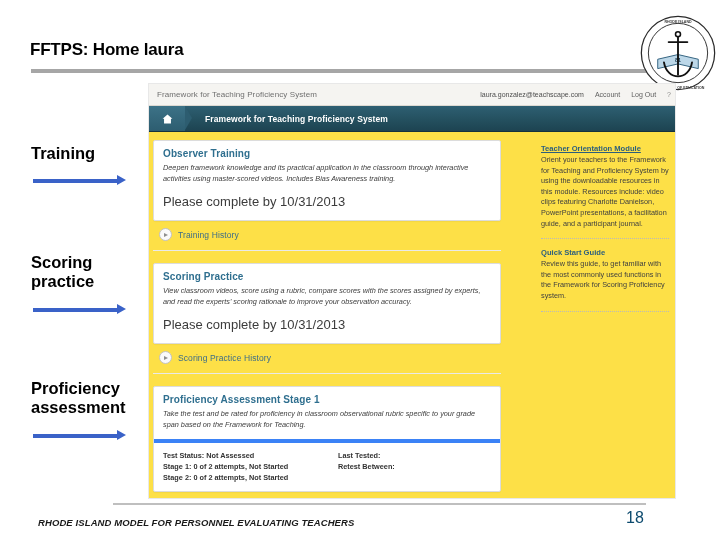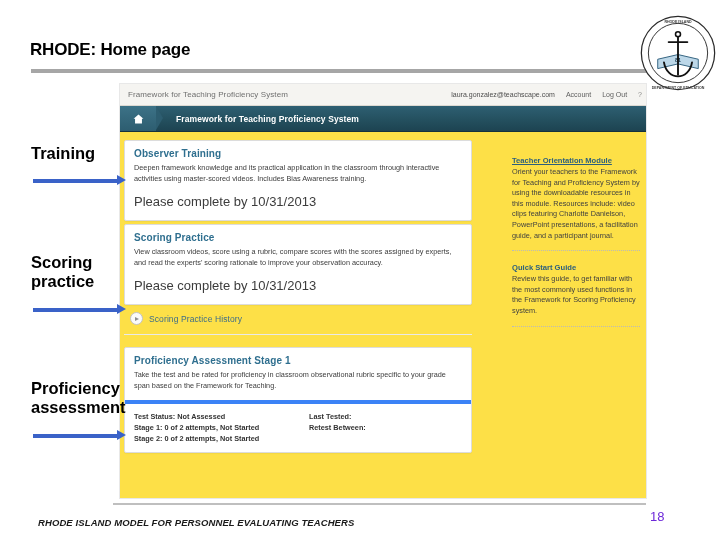--- a/index.html
+++ b/index.html
@@ -31,22 +31,22 @@
     position:absolute;left:113px;top:503px;width:533px;height:2px;
     background:#bfbfbf;
   }
   .footer-text{
     position:absolute;left:38px;top:517px;
     font-family:"Liberation Sans", sans-serif;
     font-size:9.5px;font-style:italic;font-weight:bold;
     color:#1a1a1a;letter-spacing:0.1px;white-space:nowrap;
   }
   .slide-number{
-    position:absolute;left:650px;top:509px;
-    font-size:13px;color:#6d28d9;
+    position:absolute;left:626px;top:509px;
+    font-size:16px;color:#0c4a6e;
   }
 
   
   .annot{position:absolute;z-index:40;}
   .annot-label{
     font-size:16.5px;font-weight:bold;color:#000;
     line-height:19px;white-space:pre;
   }
   .arrow{
     position:absolute;z-index:40;height:11px;
@@ -56,21 +56,21 @@
   }
   .arrow .head{
     position:absolute;top:0;width:0;height:0;
     border-top:5.5px solid transparent;
     border-bottom:5.5px solid transparent;
     border-left:9px solid #3a62c8;
   }
 
   
   .shot{
-    position:absolute;left:120px;top:84px;width:526px;height:414px;
+    position:absolute;left:149px;top:84px;width:526px;height:414px;
     background:#ffffff;
     overflow:hidden;
     z-index:10;
     box-shadow:0 0 0 1px #e8e8e8;
   }
   .shot-topbar{
     height:21px;background:#f5f4f1;border-bottom:1px solid #ddd9d2;
     display:flex;align-items:center;
     position:relative;
   }
@@ -124,20 +124,21 @@
     margin-bottom:3px;
     box-shadow:0 1px 1px rgba(0,0,0,.04);
   }
   .panel-head{
     font-size:10px;font-weight:bold;color:#2f6f8f;
     padding:7px 9px 4px 9px;letter-spacing:0.1px;
   }
   .panel-desc{
     font-size:7.3px;color:#3c3c3c;line-height:10.5px;
     padding:0 10px 0 9px;
+    font-style:italic;
   }
   .panel-due{
     font-size:13px;color:#3c3c3c;
     padding:10px 9px 11px 9px;
   }
   .panel-status{
     border-top:4px solid #3b82f6;
     display:flex;padding:7px 9px 8px 9px;
   }
   .status-col{font-size:7.3px;color:#333;line-height:11px;font-weight:bold;}
@@ -157,35 +158,35 @@
   .disc i{
     display:block;width:0;height:0;
     border-top:2.6px solid transparent;
     border-bottom:2.6px solid transparent;
     border-left:4px solid #8f8f8f;
     margin-left:1px;
   }
   .foot-label{font-size:8.5px;color:#3d6d88;letter-spacing:0.1px;}
 
   
-  .side-block{margin-bottom:4px;margin-top:12px;}
+  .side-block{margin-bottom:4px;}
   .side-title{
     font-size:7.6px;font-weight:bold;color:#2c5f7d;
     text-decoration:underline;margin-bottom:2px;
   }
   .side-title.plain{text-decoration:none;}
   .side-text{font-size:7.3px;color:#3f3f3f;line-height:10.6px;}
   .side-sep{
     border-top:1px dotted #b9b9b9;margin:9px 2px 9px 0;height:0;
   }
 </style>
 </head>
 <body>
 
-<div class="slide-title">RHODE: Home page</div>
+<div class="slide-title">FFTPS: Home laura</div>
 <div class="title-rule"></div>
 
 <div class="ri-seal">
   <svg viewBox="0 0 100 100" width="78" height="78" aria-hidden="true">
     <circle cx="50" cy="50" r="47" fill="#ffffff" stroke="#2b2b2b" stroke-width="1.6"></circle>
     <circle cx="50" cy="50" r="38" fill="#ffffff" stroke="#2b2b2b" stroke-width="1.2"></circle>
     <g fill="#3b3b3b" font-family="'Liberation Sans',sans-serif" font-size="4.6" font-weight="bold">
       <text x="50" y="11" text-anchor="middle" transform="rotate(0 50 50)">RHODE ISLAND</text>
       <text x="50" y="96" text-anchor="middle">DEPARTMENT OF EDUCATION</text>
     </g>
@@ -225,20 +226,26 @@
   </div>
 
   <div class="shot-body">
 
     <div class="col-main">
 
       <div class="panel">
         <div class="panel-head">Observer Training</div>
         <div class="panel-desc">Deepen framework knowledge and its practical application in the classroom through interactive activities using master-scored videos. Includes Bias Awareness training.</div>
         <div class="panel-due">Please complete by 10/31/2013</div>
+      </div>
+      <div class="panel-foot">
+        <span class="disc">
+            <i></i>
+          </span>
+        <span class="foot-label">Training History</span>
       </div>
 
       <div class="panel">
         <div class="panel-head">Scoring Practice</div>
         <div class="panel-desc">View classroom videos, score using a rubric, compare scores with the scores assigned by experts, and read the experts' scoring rationale to improve your observation accuracy.</div>
         <div class="panel-due">Please complete by 10/31/2013</div>
       </div>
       <div class="panel-foot">
         <span class="disc">
             <i></i>

